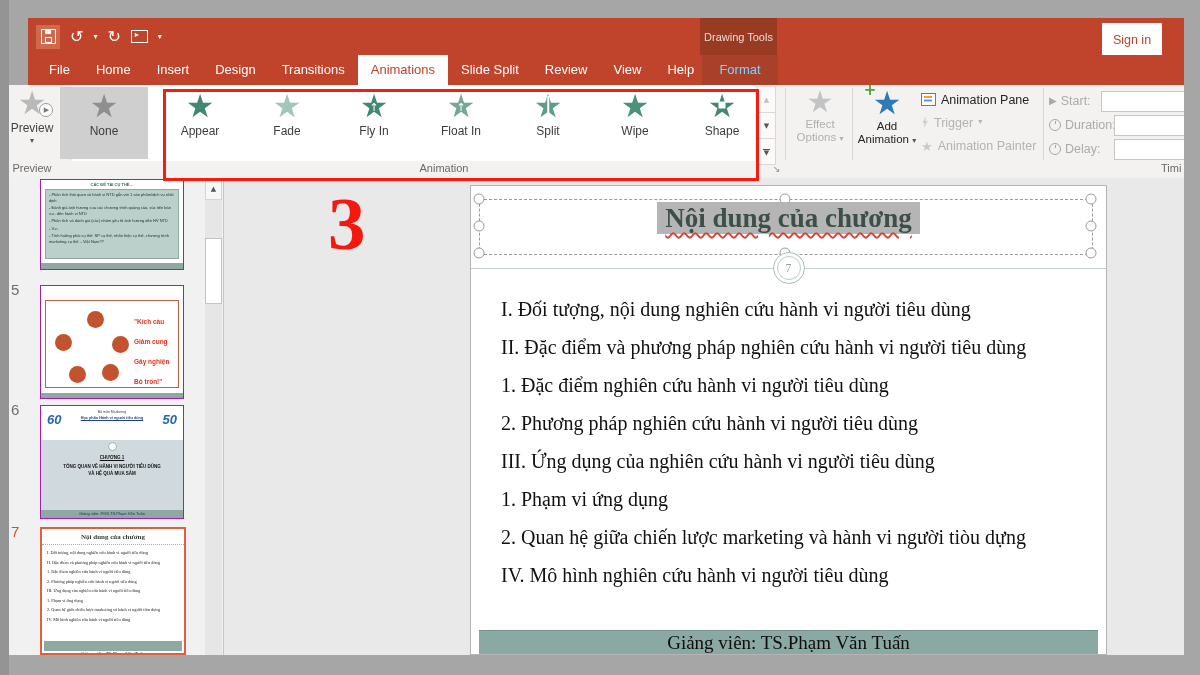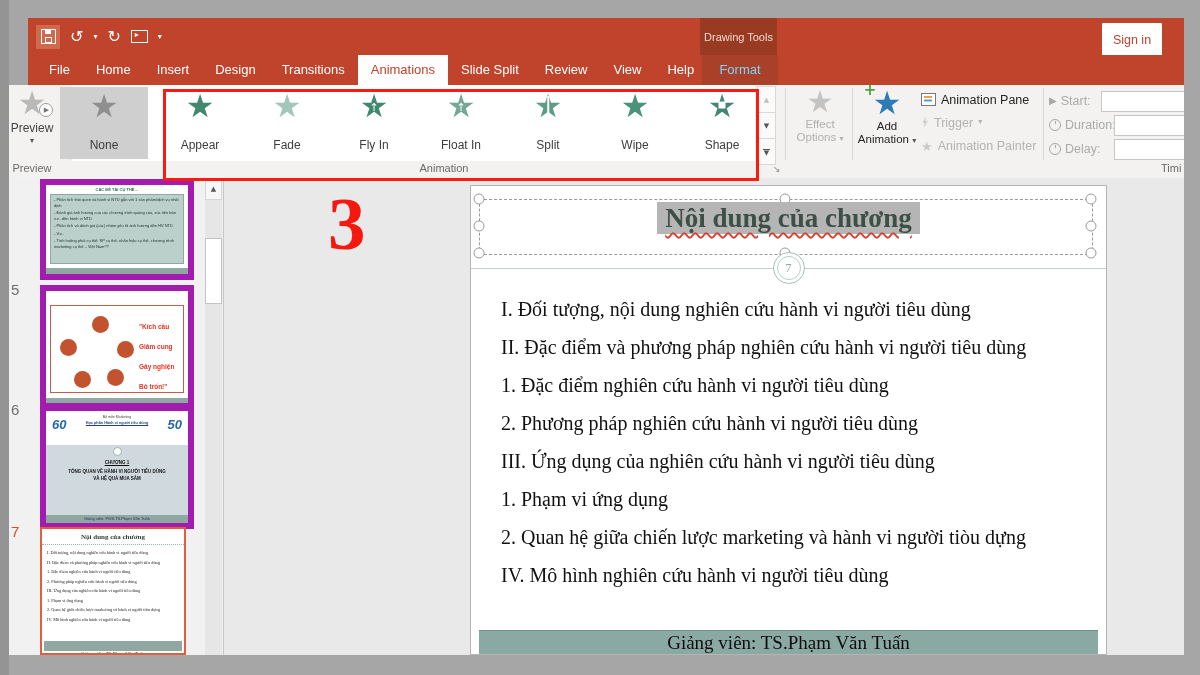--- a/index.html
+++ b/index.html
@@ -44,21 +44,21 @@
   .preview-star{font-size:32px;color:#b9b9b9;position:relative;}
   .preview-star .play{position:absolute;right:-7px;bottom:2px;width:12px;height:12px;border:1px solid #9a9a9a;
     border-radius:50%;background:#fff;color:#777;font-size:7px;line-height:12px;text-align:center;font-family:"DejaVu Sans",sans-serif;}
   .btn-label{font-size:12px;color:#444;margin-top:2px;white-space:nowrap;}
   .caret{font-size:8px;color:#555;font-family:"DejaVu Sans",sans-serif;margin-top:1px;}
   .gallery-bg{left:63px;top:0;width:683px;height:76px;background:#fff;}
   .none-tile{left:51px;top:2px;width:88px;height:72px;background:#cfcfcf;display:flex;flex-direction:column;align-items:center;}
   .none-tile .star{font-size:32px;color:#8f8f8f;margin-top:3px;}
   .fx-tile{top:2px;width:84px;height:72px;display:flex;flex-direction:column;align-items:center;}
   .fx-tile .star{font-size:32px;margin-top:3px;position:relative;}
-  .fx-label{font-size:12px;color:#3d3d3d;margin-top:16px;white-space:nowrap;}
+  .fx-label{font-size:12px;color:#3d3d3d;margin-top:2px;white-space:nowrap;}
   .ov{position:absolute;left:50%;top:52%;transform:translate(-50%,-50%);color:#fff;font-size:11px;font-family:"DejaVu Sans",sans-serif;}
   .ov-line{position:absolute;left:50%;top:20%;width:1.5px;height:22px;background:#fff;transform:translateX(-50%);}
   .ov-sq{position:absolute;left:50%;top:48%;width:7px;height:7px;background:#fff;transform:translate(-50%,-50%);}
   .scrollcol{left:748px;top:2px;width:17px;}
   .scrollcol .sbtn{width:17px;height:25px;background:#fafafa;border:1px solid #d8d8d8;margin-top:-1px;
     display:flex;align-items:center;justify-content:center;font-size:7px;font-family:"DejaVu Sans",sans-serif;color:#555;}
   .sbtn.dim{color:#c0c0c0;}
   .sbtn .morebar{display:flex;flex-direction:column;align-items:center;line-height:3px;}
   .sbtn .morebar i{display:block;width:7px;height:1.5px;background:#555;margin-bottom:1.5px;}
   .launcher{left:764px;top:79px;font-size:9px;color:#8a8a8a;font-family:"DejaVu Sans",sans-serif;}
@@ -77,21 +77,21 @@
   .mini-star{font-size:13px;color:#c9c9c9;font-family:"DejaVu Sans",sans-serif;}
   .tm-row{height:17px;display:flex;align-items:center;gap:4px;font-size:12.5px;color:#ababab;white-space:nowrap;}
   .tm-icon{color:#a8a8a8;font-size:10px;font-family:"DejaVu Sans",sans-serif;}
   .clock{width:10px;height:10px;border:1.5px solid #a8a8a8;border-radius:50%;position:relative;}
   .clock::after{content:'';position:absolute;left:45%;top:12%;width:1.5px;height:38%;background:#a8a8a8;}
   .tm-input{position:absolute;height:19px;background:#fff;border:1px solid #c6c6c6;}
   
   #thumbpanel{left:0;top:0;width:214px;height:477px;background:#f1f1f1;border-right:1px solid #c6c6c6;}
   .slide-num{left:2px;width:24px;font-size:15px;color:#6f6f6f;}
   .slide-num.current{color:#cf4f2e;}
-  .thumb{left:31px;width:142px;background:#fff;border:6px solid #a21caf;overflow:hidden;}
+  .thumb{left:31px;width:142px;background:#fff;border:1px solid #a21caf;overflow:hidden;}
   .thumb.current{border:2px solid #e0603e;}
   .t4-title{font-size:4px;color:#2f6b62;text-align:center;margin-top:2px;font-weight:bold;}
   .t4-box{position:absolute;left:4px;top:9px;right:4px;bottom:10px;background:#bcd0cb;border:1px solid #8fa8a2;padding:2px 3px;}
   .t4-box div{font-size:4px;line-height:5.5px;color:#14312c;margin-bottom:2px;}
   .teal-strip{position:absolute;left:0;right:0;bottom:0;height:6px;background:#8fa8a2;}
   .t5-rect{position:absolute;left:4px;top:14px;right:4px;bottom:10px;border:1px solid #c4604a;}
   .t5-circle{position:absolute;width:17px;height:17px;border-radius:50%;background:#c2532e;}
   .t5-quotes{position:absolute;left:93px;top:26px;}
   .t5-quotes div{font-size:6.5px;font-weight:bold;color:#e8321f;line-height:20px;white-space:nowrap;}
   .t6-head{position:absolute;left:0;top:0;right:0;height:34px;background:#fff;}

